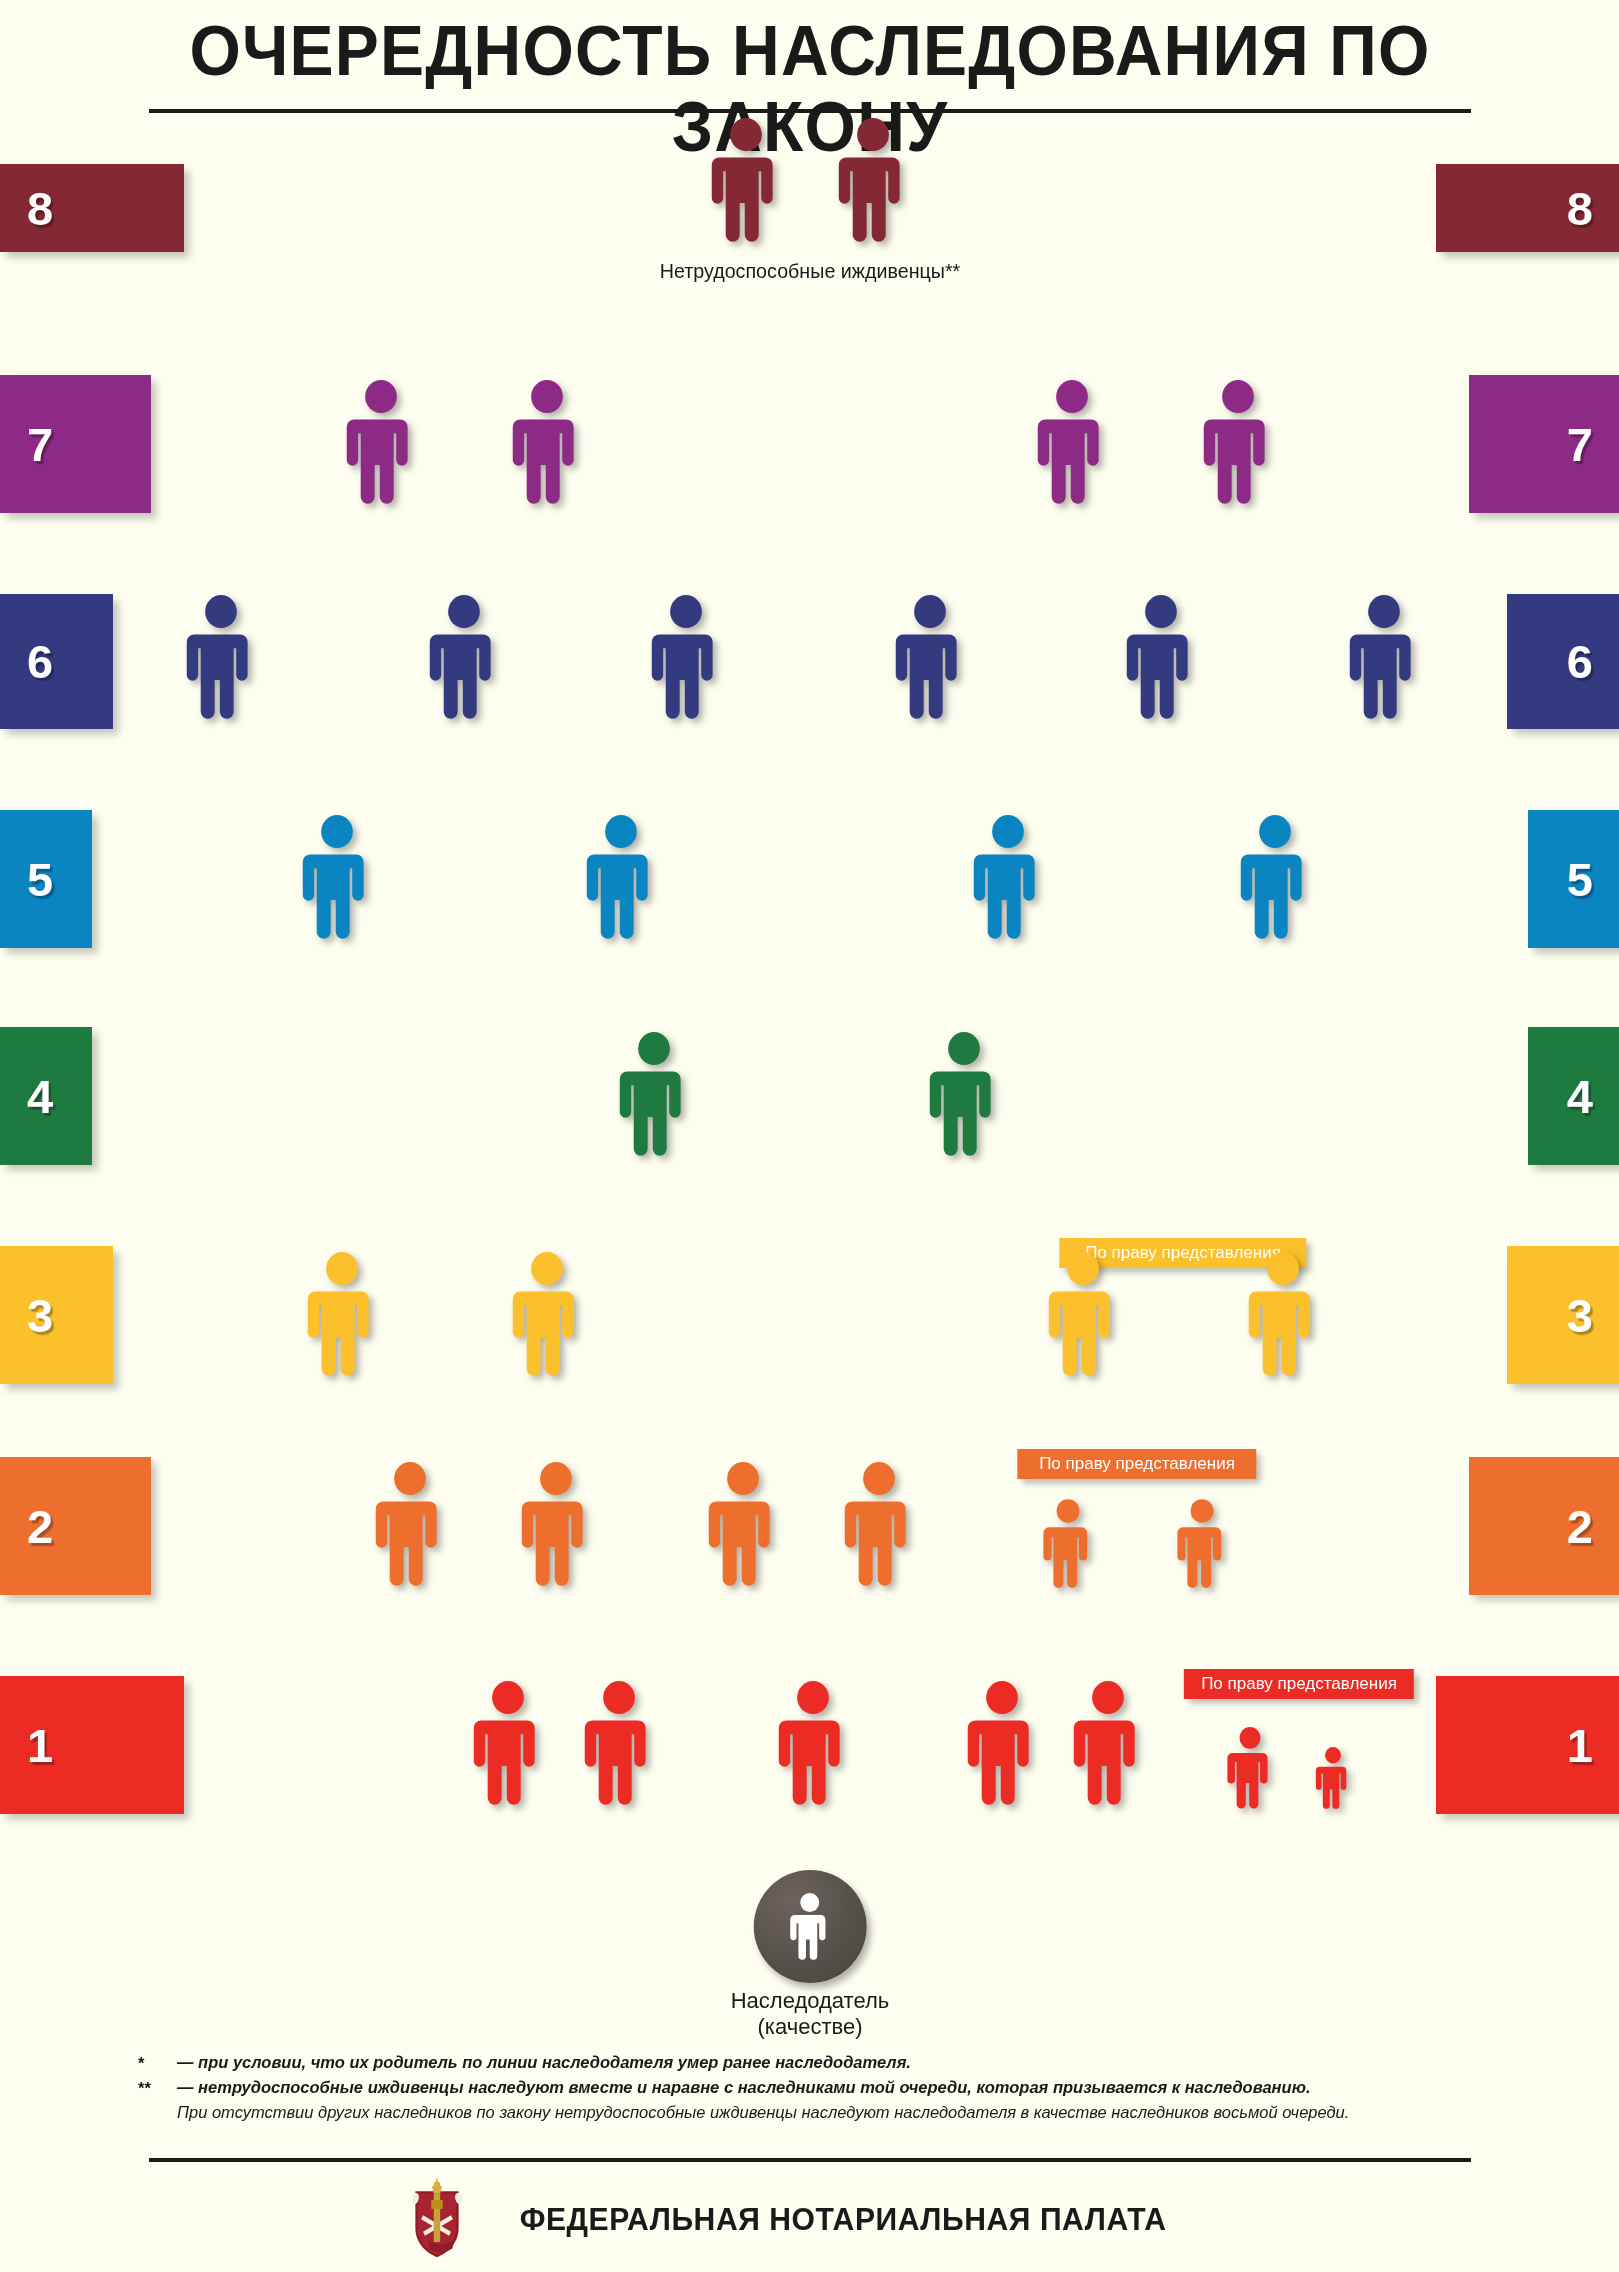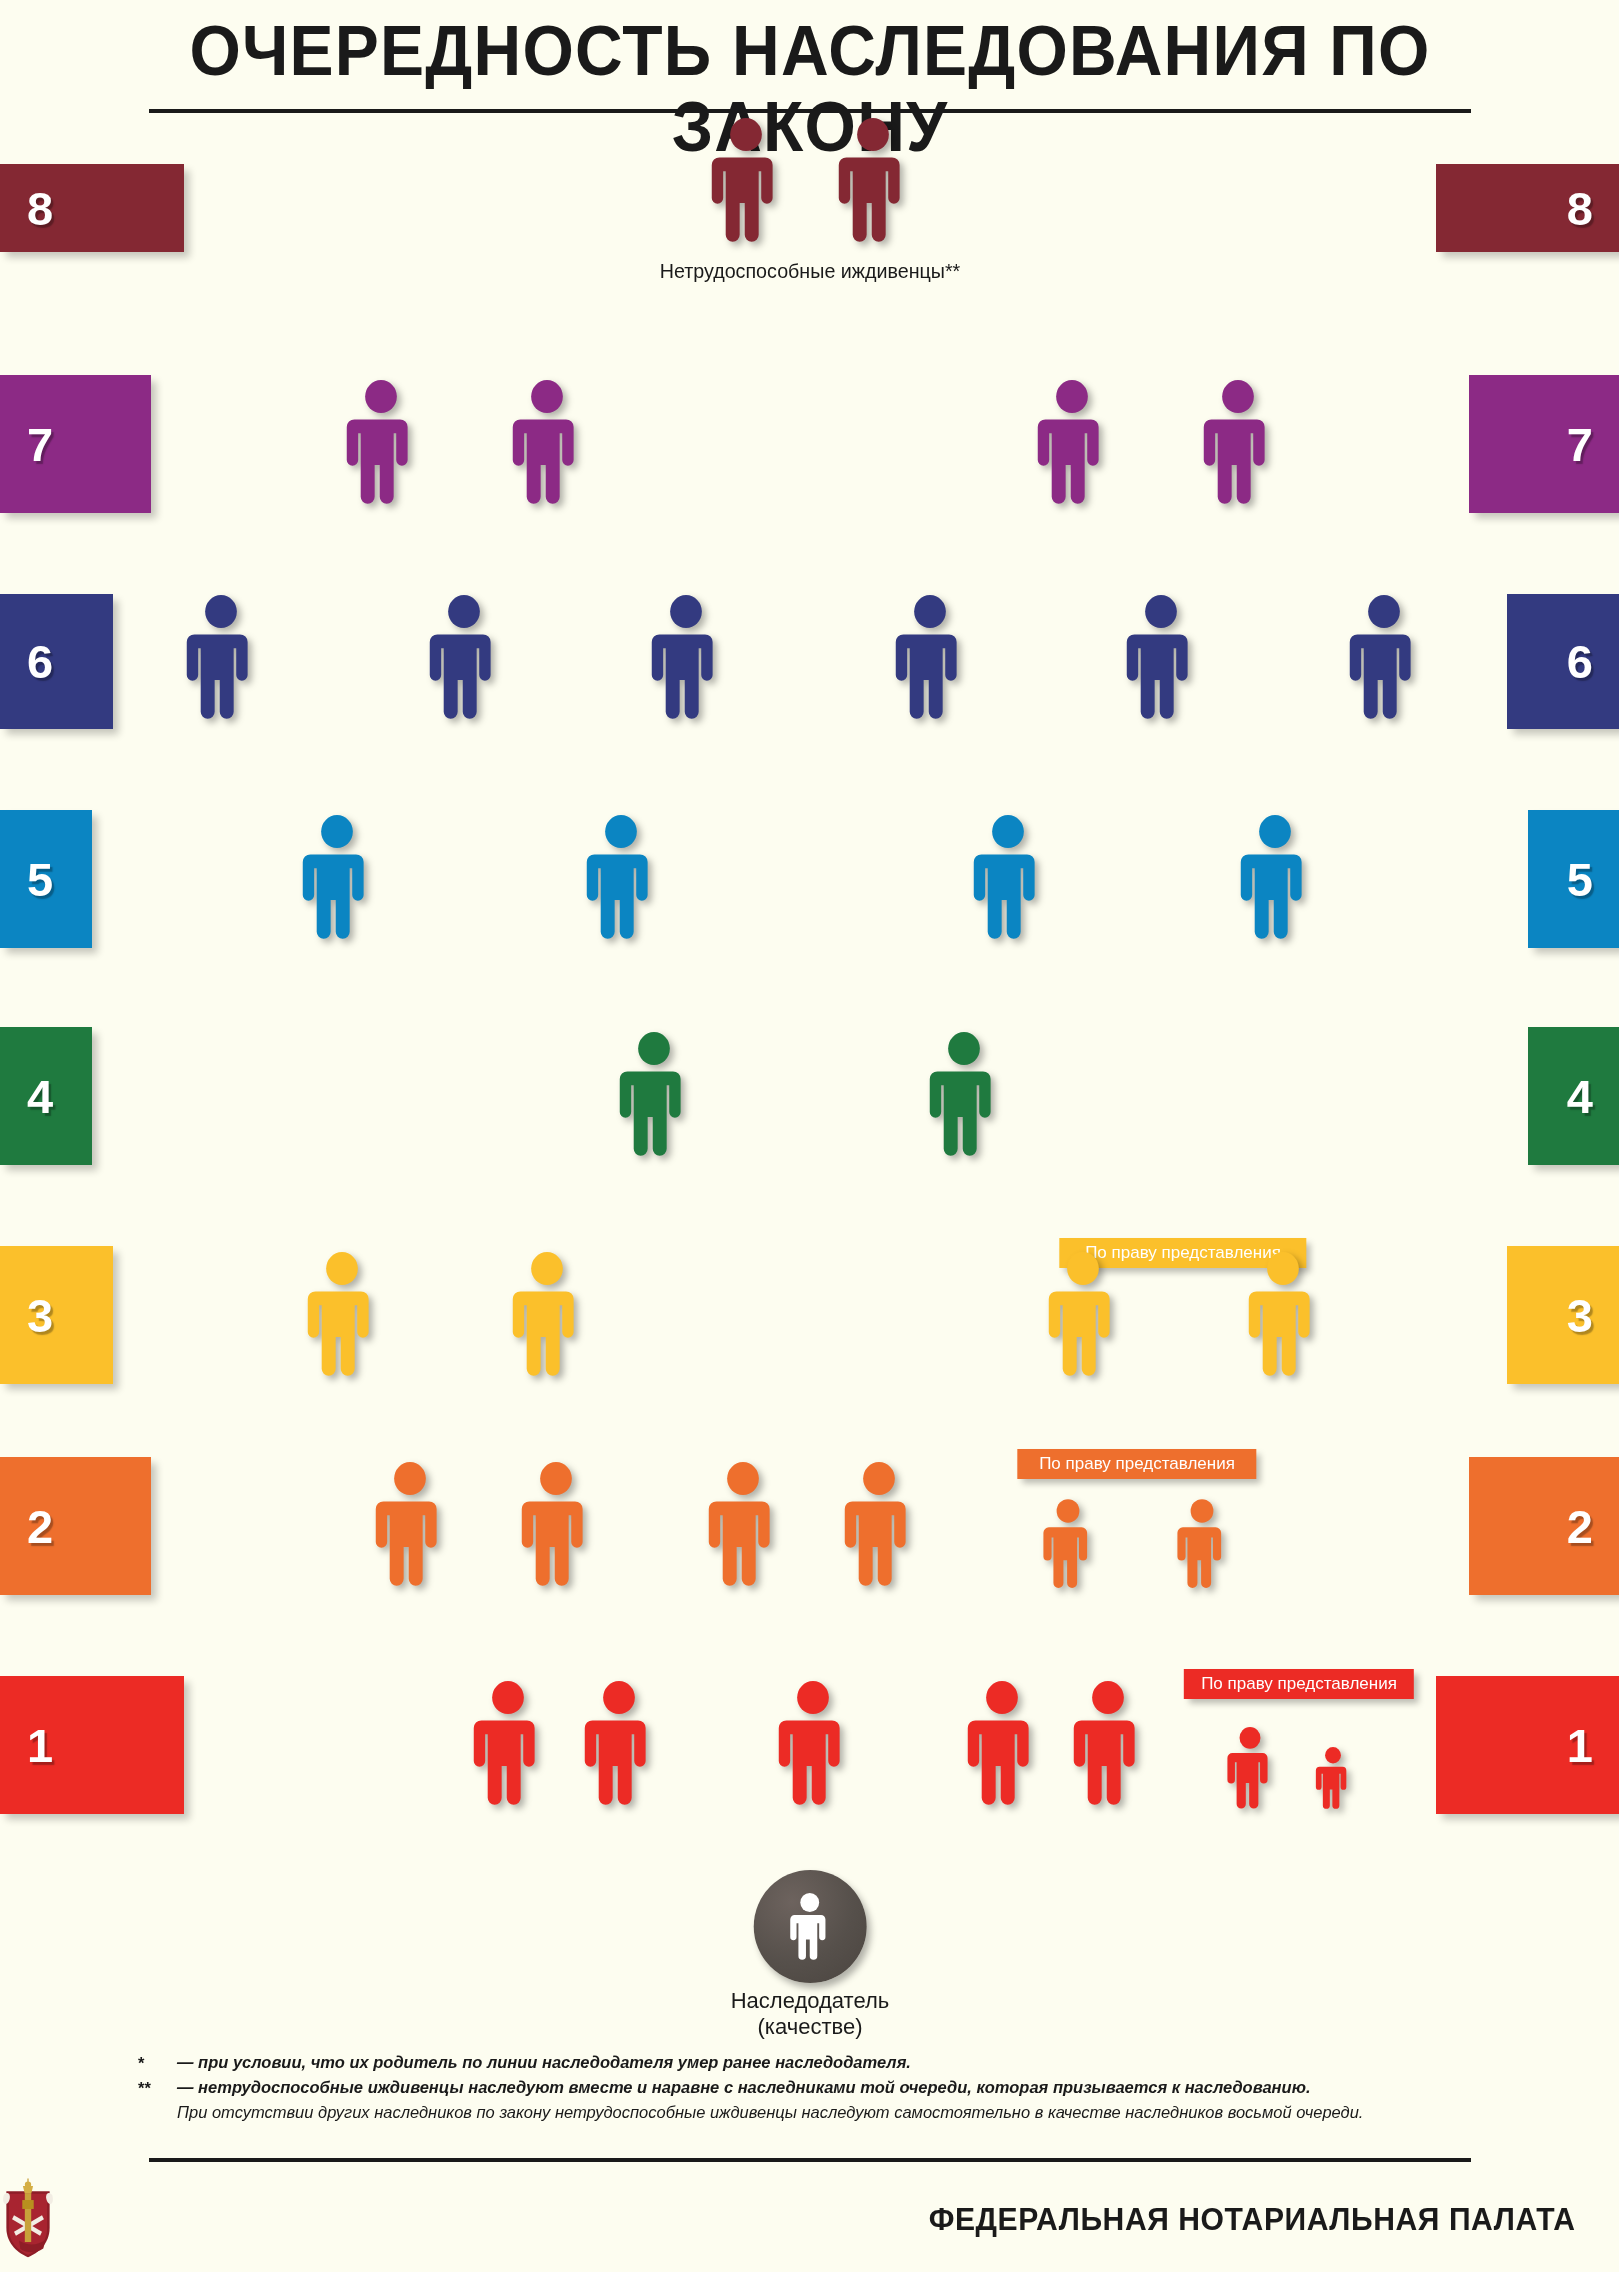--- a/index.html
+++ b/index.html
@@ -101,21 +101,21 @@
   .fn-mark{width:39px;flex:0 0 39px;font-style:normal;font-weight:bold;font-size:16.5px;padding-top:1.3px;}
   .fn-text{flex:1;font-weight:bold;}
   .fn-cont{margin-left:39px;}
 
   
   #footer-rule{
     position:absolute;left:149px;top:2158px;width:1322px;height:4.4px;background:#1A1A1A;
   }
   #footer{
     position:absolute;left:0;top:2175px;width:1596px;height:89px;
-    display:flex;align-items:center;justify-content:space-between;gap:34px;
+    display:flex;align-items:center;justify-content:center;gap:34px;
   }
   #footer-text{
     font-size:32px;font-weight:bold;letter-spacing:0.6px;color:#1A1A1A;
     transform:scaleX(0.94);
   }
 </style>
 </head>
 <body>
 
 <div id="header">
@@ -418,21 +418,21 @@
 
 <div id="footnotes">
   <div class="fn">
     <div class="fn-mark">*</div>
     <div class="fn-text">— при условии, что их родитель по линии наследодателя умер ранее наследодателя.</div>
   </div>
   <div class="fn">
     <div class="fn-mark">**</div>
     <div class="fn-text">— нетрудоспособные иждивенцы наследуют вместе и наравне с наследниками той очереди, которая призывается к наследованию.</div>
   </div>
-  <div class="fn-cont">При отсутствии других наследников по закону нетрудоспособные иждивенцы наследуют самостоятельно в качестве наследников восьмой очереди.</div>
+  <div class="fn-cont">При отсутствии других наследников по закону нетрудоспособные иждивенцы наследуют наследодателя в качестве наследников восьмой очереди.</div>
 </div>
 
 <div id="footer-rule"></div>
 <div id="footer">
   <span>
     <svg width="56" height="83" viewBox="0 0 88 130" aria-hidden="true">
       <path d="M44 2 v10" stroke="#C8A13A" stroke-width="2" fill="none"></path>
       <path d="M10 22 h68 v58 c0 26 -20 40 -34 46 c-14 -6 -34 -20 -34 -46 z" fill="#8E1D27"></path>
       <path d="M14 26 h60 v55 c0 23 -18 36 -30 41 c-12 -5 -30 -18 -30 -41 z" fill="#A82430"></path>
       <path d="M6 28 c8 -8 12 2 8 10 c-4 8 -12 4 -8 -10 z" fill="#F2EDE3"></path>

